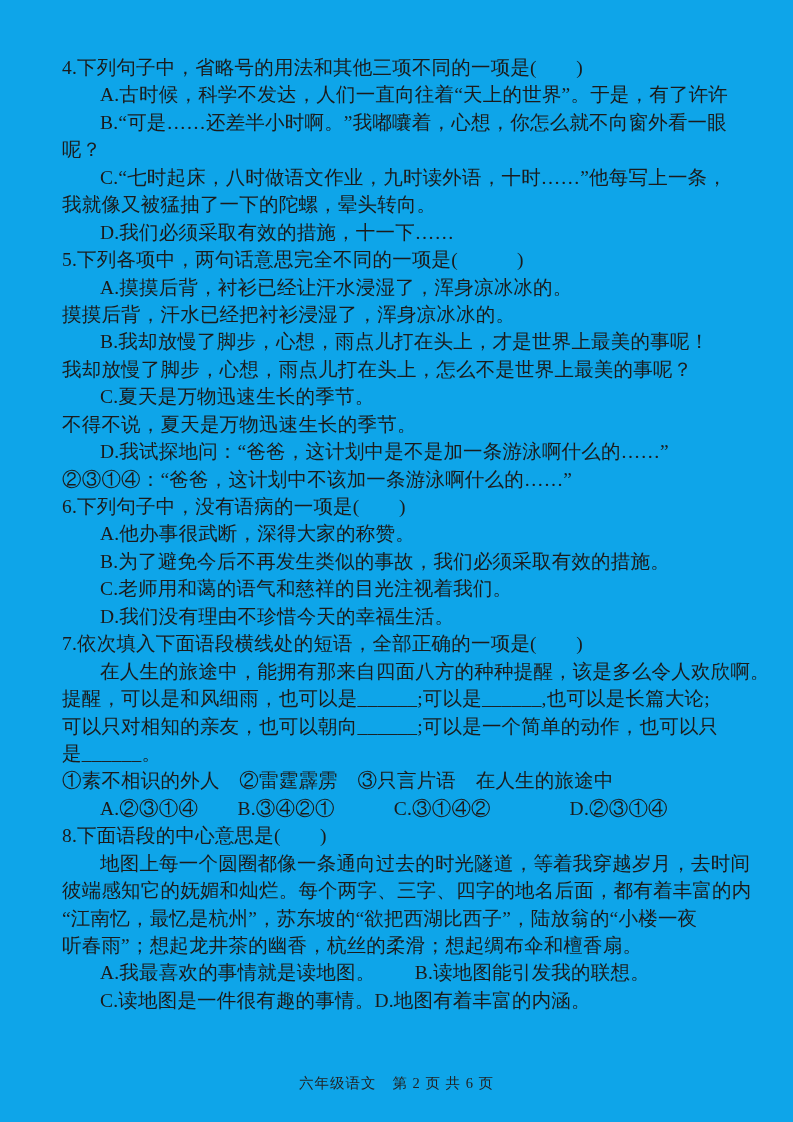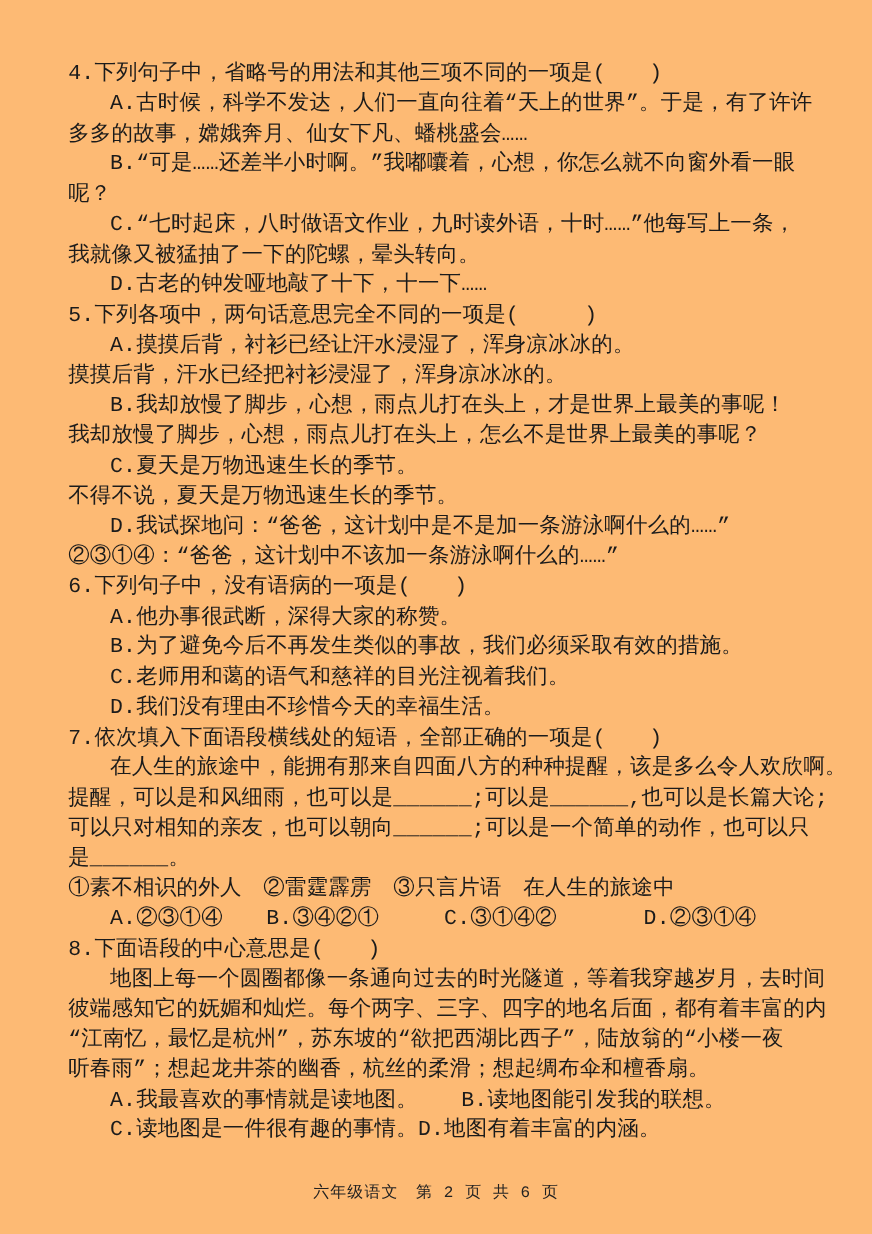--- a/index.html
+++ b/index.html
@@ -4,23 +4,23 @@
 <style>
   html, body {
     margin: 0;
     padding: 0;
     background: #ffffff;
   }
   .page {
     position: relative;
     width: 793px;
     height: 1122px;
-    background: #fdba74;
+    background: #0ea5e9;
     overflow: hidden;
-    font-family: Liberation Mono, monospace;
+    font-family: Liberation Serif, serif;
     color: #1b1b1b;
   }
   .content {
     position: absolute;
     left: 62px;
     top: 54px;
     width: 690px;
   }
   .line {
     font-size: 19.5px;
@@ -48,26 +48,25 @@
   }
 </style>
 </head>
 <body>
 
 <div class="page">
   <main class="content">
       <section>
         <div class="line">4.下列句子中，省略号的用法和其他三项不同的一项是(　　)</div>
         <div class="line indent">A.古时候，科学不发达，人们一直向往着“天上的世界”。于是，有了许许</div>
-        <div class="line">多多的故事，嫦娥奔月、仙女下凡、蟠桃盛会……</div>
         <div class="line indent">B.“可是……还差半小时啊。”我嘟囔着，心想，你怎么就不向窗外看一眼</div>
         <div class="line">呢？</div>
         <div class="line indent">C.“七时起床，八时做语文作业，九时读外语，十时……”他每写上一条，</div>
         <div class="line">我就像又被猛抽了一下的陀螺，晕头转向。</div>
-        <div class="line indent">D.古老的钟发哑地敲了十下，十一下……</div>
+        <div class="line indent">D.我们必须采取有效的措施，十一下……</div>
       </section>
       <section>
         <div class="line">5.下列各项中，两句话意思完全不同的一项是(　　　)</div>
         <div class="line indent">A.摸摸后背，衬衫已经让汗水浸湿了，浑身凉冰冰的。</div>
         <div class="line">摸摸后背，汗水已经把衬衫浸湿了，浑身凉冰冰的。</div>
         <div class="line indent">B.我却放慢了脚步，心想，雨点儿打在头上，才是世界上最美的事呢！</div>
         <div class="line">我却放慢了脚步，心想，雨点儿打在头上，怎么不是世界上最美的事呢？</div>
         <div class="line indent">C.夏天是万物迅速生长的季节。</div>
         <div class="line">不得不说，夏天是万物迅速生长的季节。</div>
         <div class="line indent">D.我试探地问：“爸爸，这计划中是不是加一条游泳啊什么的……”</div>

